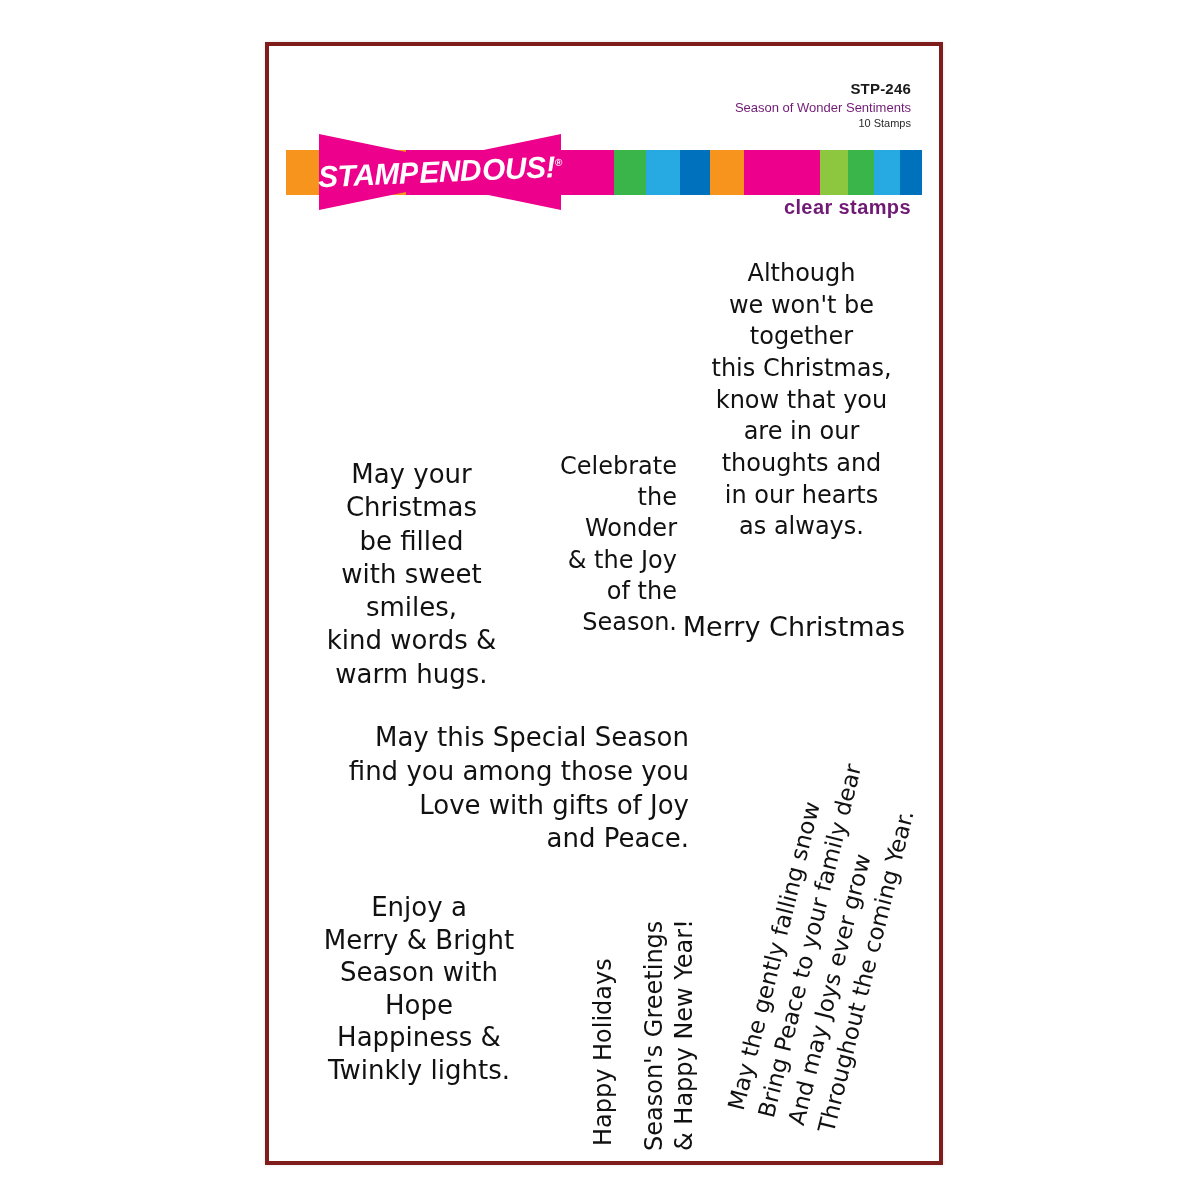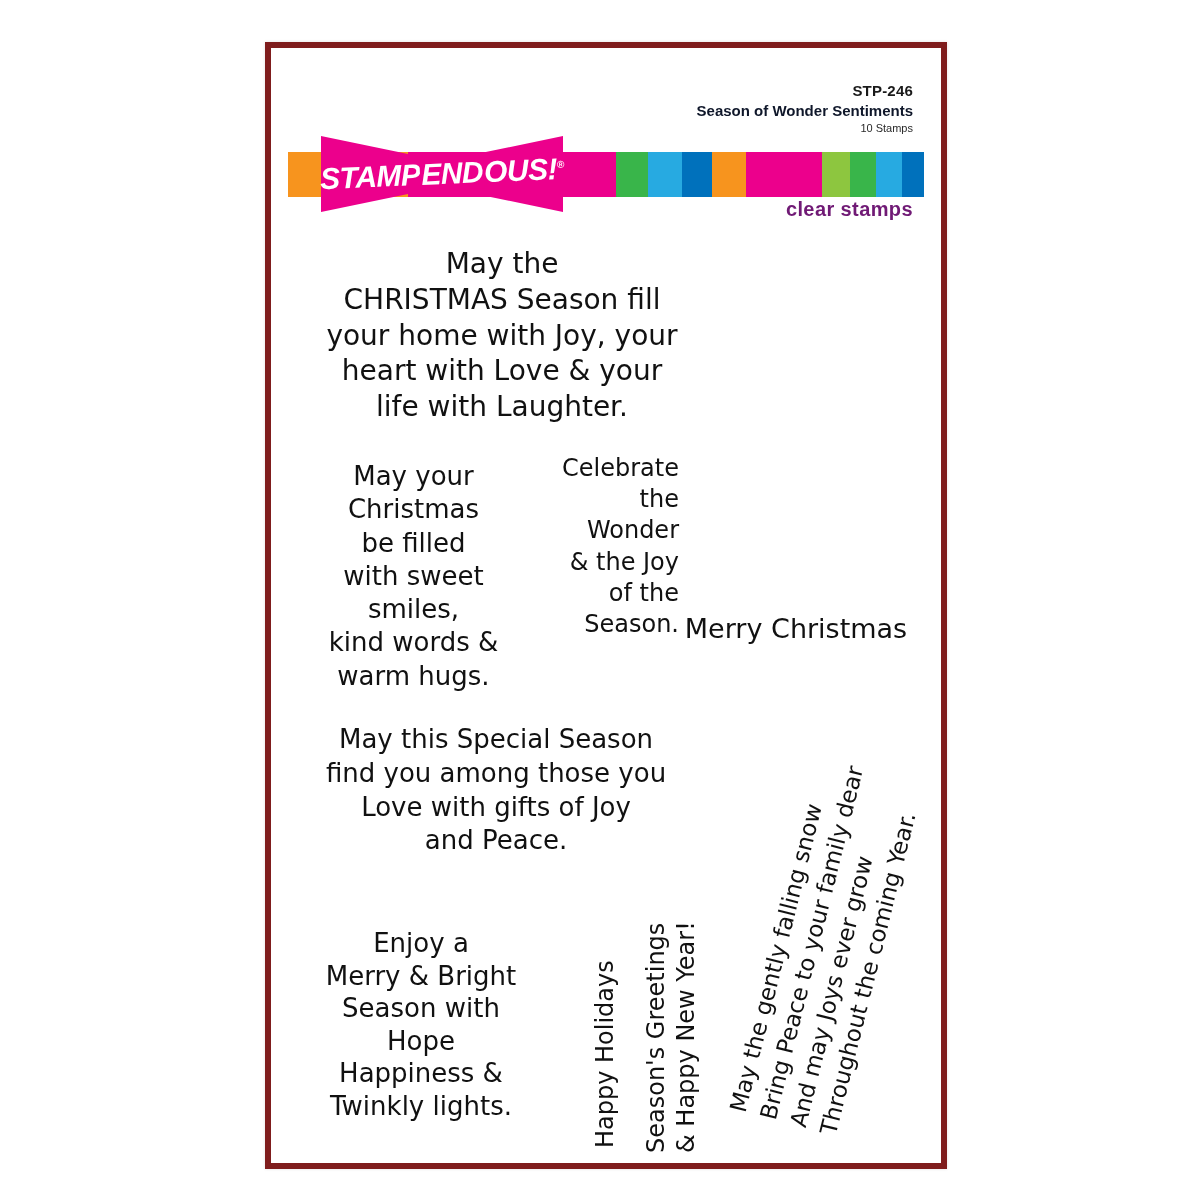--- a/index.html
+++ b/index.html
@@ -13,21 +13,21 @@
     font-family: "DejaVu Sans", sans-serif;
     overflow: hidden;
   }
   #product-sheet {
     position: absolute;
     left: 265px;
     top: 42px;
     width: 670px;
     height: 1115px;
     background: #ffffff;
-    border: 6px solid #7f1d1d;
+    border: 4px solid #7f1d1d;
     box-shadow: 0 0 3px rgba(0,0,0,0.12);
     overflow: hidden;
   }
 
   
   .sku-block {
     position: absolute;
     right: 28px;
     top: 33px;
     text-align: right;
@@ -35,23 +35,23 @@
   }
   .sku-code {
     font-family: "Liberation Sans", sans-serif;
     font-weight: bold;
     font-size: 15px;
     color: #1a1a1a;
     letter-spacing: 0.2px;
   }
   .sku-title {
     font-family: "Liberation Sans", sans-serif;
-    font-weight: bold;
-    font-size: 15px;
-    color: #0f172a;
+    font-weight: normal;
+    font-size: 13px;
+    color: #701a75;
   }
   .sku-count {
     font-family: "Liberation Sans", sans-serif;
     font-size: 11px;
     color: #2a2a2a;
   }
 
   
   .stripe-bar {
     position: absolute;
@@ -143,30 +143,29 @@
     font-size: 24px;
     line-height: 1.3;
   }
   .s-merry {
     left: 400px; top: 565px; width: 250px;
     text-align: center;
     font-size: 27px;
   }
   .s-special {
     left: 30px; top: 675px; width: 390px;
-    text-align: center;
+    text-align: right;
     font-size: 26px;
     line-height: 1.3;
   }
   .s-enjoy {
     left: 35px; top: 845px; width: 230px;
     text-align: center;
     font-size: 26px;
     line-height: 1.25;
-    margin-top: 34px;
   }
 
   
   .vert {
     transform-origin: left top;
     white-space: pre-line;
   }
   .s-happyhol {
     left: 320px; top: 1100px;
     font-size: 24px;
@@ -225,25 +224,29 @@
     </svg>
     <div class="logo-text">
       <span class="word">
         <span class="w1">STAMP</span><span class="w2">END</span><span class="w3">OUS!</span><span class="logo-reg">®</span>
       </span>
     </div>
   </div>
 
   <div class="clear-stamps">clear stamps</div>
 
-  <div class="stamp s-main1">May the
-CHRISTMAS Season fill
-your home with Joy, your
-heart with Love &amp; your
-life with Laughter.</div>
+  <div class="stamp s-although">Although
+we won't be
+together
+this Christmas,
+know that you
+are in our
+thoughts and
+in our hearts
+as always.</div>
   <div class="stamp s-mayyour">May your
 Christmas
 be filled
 with sweet
 smiles,
 kind words &amp;
 warm hugs.</div>
   <div class="stamp s-celebrate">Celebrate
 the
 Wonder

